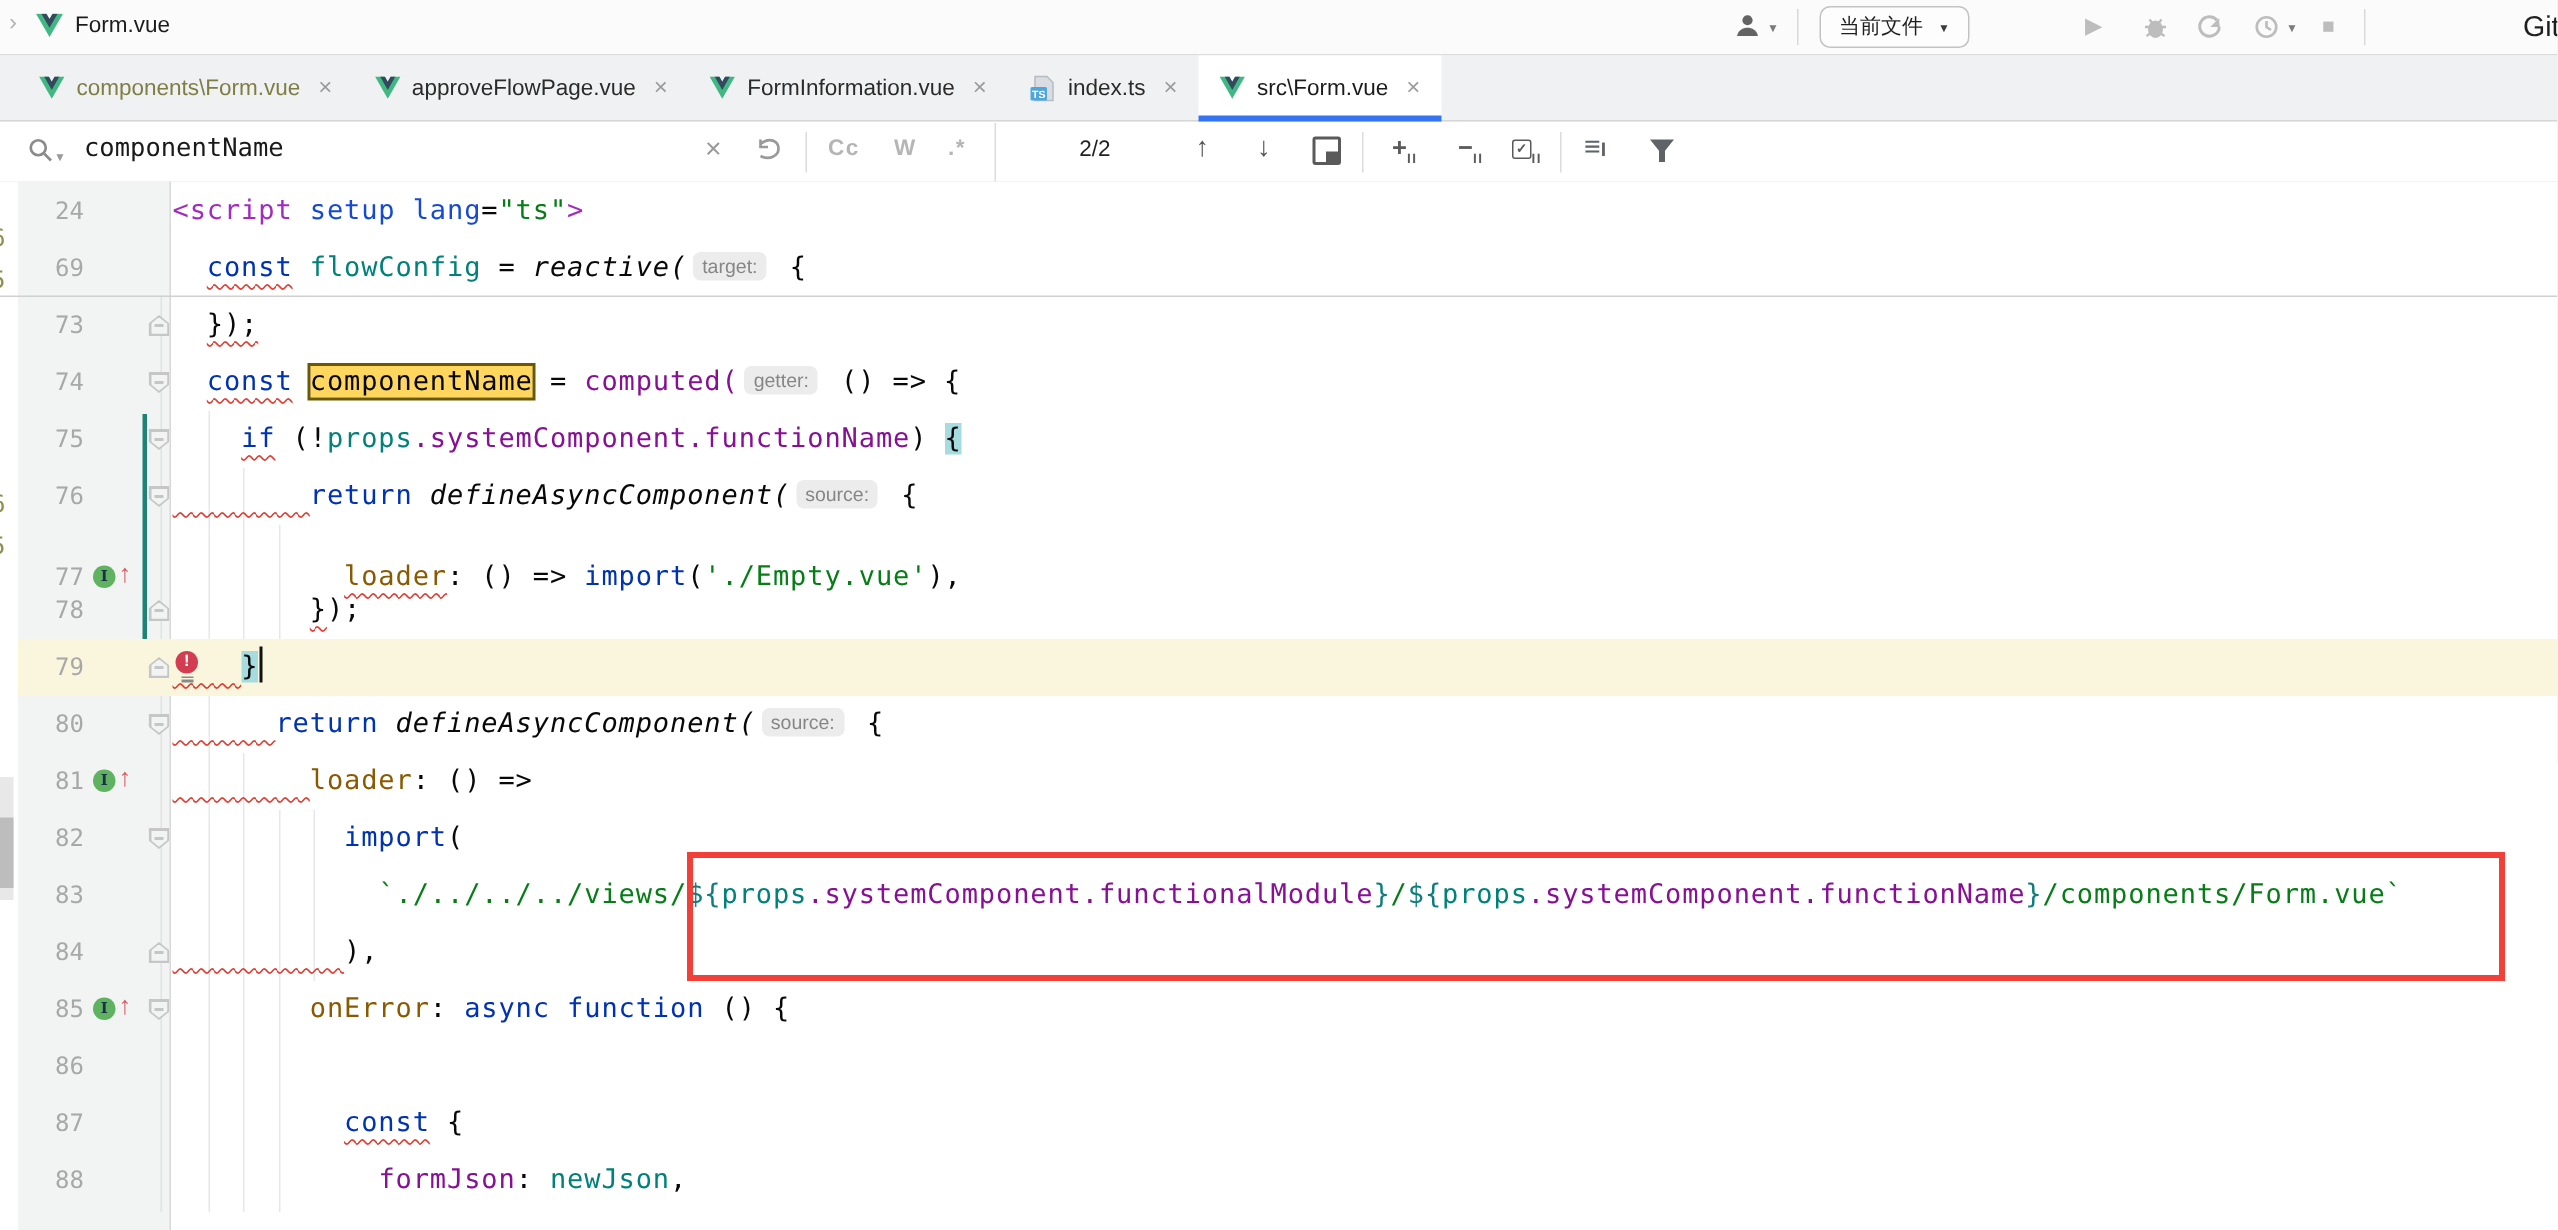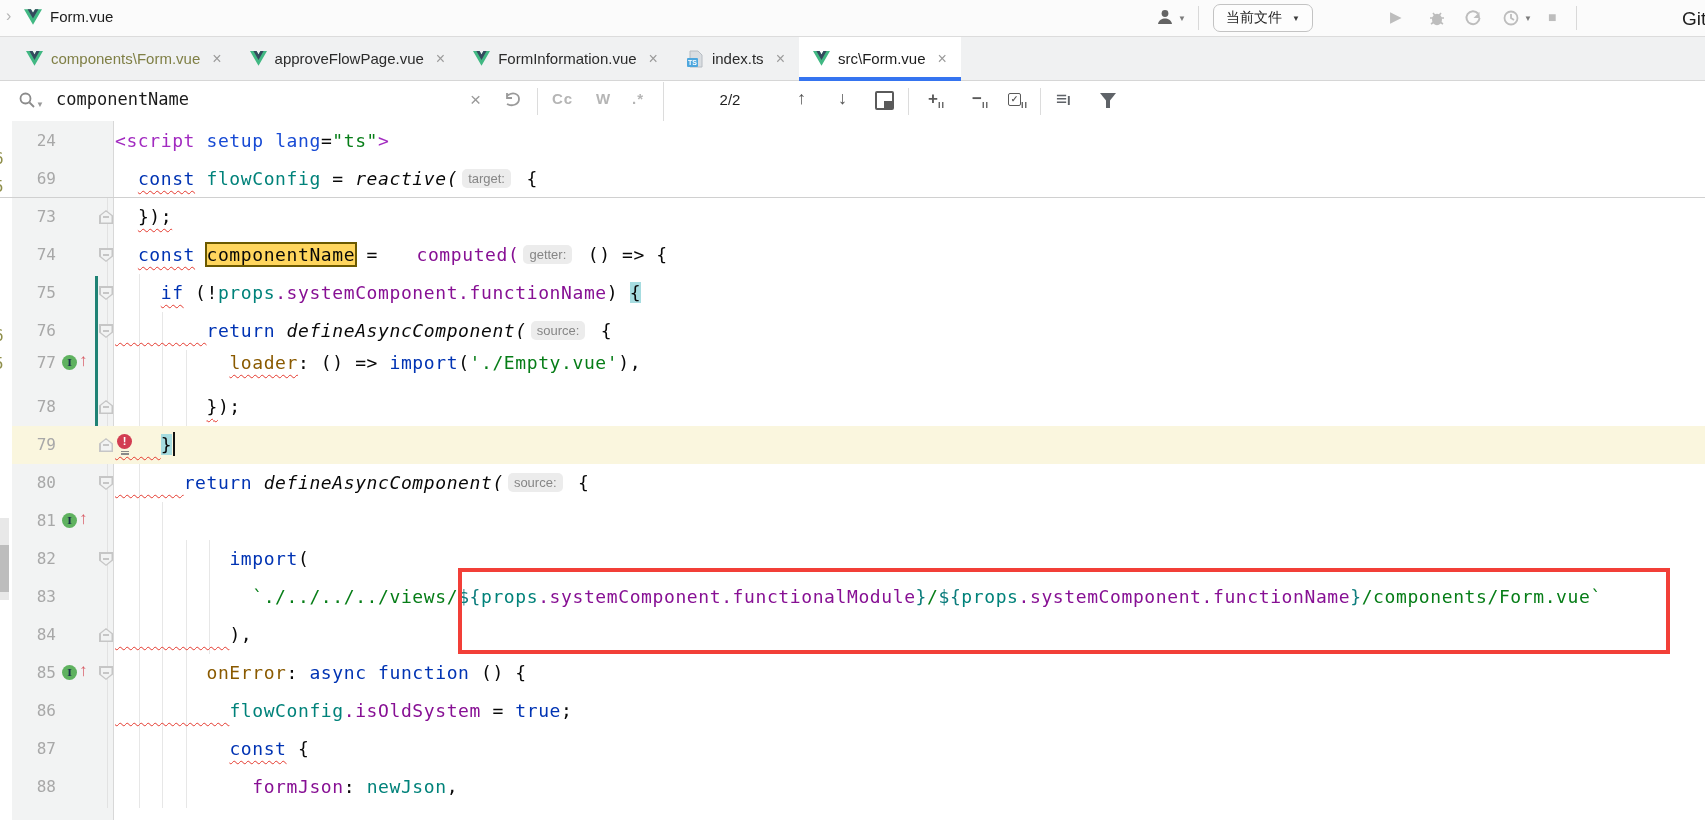--- a/index.html
+++ b/index.html
@@ -51,21 +51,21 @@
   .gutterbg{position:absolute;left:12px;top:0;width:101px;height:699px;background:#f2f3f3;border-right:1px solid #d8d8d8;}
   .foldguide{position:absolute;left:107px;top:77px;width:1px;height:610px;background:#e2e2e2;}
   .iguide{position:absolute;width:1px;background:#e7e7e7;}
   .vcsbar{position:absolute;left:95px;top:155px;width:3px;height:186px;background:#1F8274;}
   .stickysep{position:absolute;left:0;top:76px;width:1705px;height:1px;background:#d0d0d0;}
   .row{position:absolute;left:0;width:1705px;height:38px;}
   .curbg{position:absolute;left:12px;right:0;top:0;bottom:0;background:#FAF6DE;}
   .lnum{position:absolute;left:12px;width:44px;text-align:right;font:16px "DejaVu Sans Mono",monospace;color:#a8a8a8;line-height:38px;}
   .code{position:absolute;left:115px;top:0;height:38px;line-height:38px;white-space:pre;
         font-family:"DejaVu Sans Mono",monospace;font-size:18px;letter-spacing:0.6px;color:#080808;}
-  .t-kw{color:#0033B3;} .t-var{color:#00827A;} .t-field{color:#871094;} .t-pfn{color:#871094;margin-left:27px;}
+  .t-kw{color:#0033B3;} .t-var{color:#00827A;} .t-field{color:#871094;} .t-pfn{color:#871094;}
   .t-fn{color:#080808;font-style:italic;} .t-prop{color:#8A5A00;} .t-str{color:#067D17;}
   .t-tpl{color:#0D7D7D;} .t-tag{color:#A22BC0;} .t-attr{color:#174AD4;} .t-pl{color:#080808;}
   .sq{text-decoration:underline;text-decoration-style:wavy;text-decoration-color:#E4392E;text-decoration-thickness:1px;text-underline-offset:5px;}
   .t-chip{display:inline-block;font-family:"Liberation Sans",sans-serif;font-size:13px;letter-spacing:0;color:#868686;
           background:#ececec;border-radius:5px;padding:2px 6px;margin:0 4px;vertical-align:2px;line-height:15px;}
   .t-match{background:#FFD65E;outline:2px solid #6B5900;}
   .t-hl{background:#A6DCE0;}
   .caret{display:inline-block;width:2px;height:24px;background:#111;vertical-align:-5px;margin-left:1px;}
   .fold{position:absolute;left:99px;top:12px;width:14px;height:14px;}
   .fold .o{position:absolute;inset:0;background:#c6c6c6;}
@@ -282,21 +282,21 @@
         </div>
         <div class="row" style="top: 191px;">
           <span class="lnum">76</span>
           <span class="fold down">
             <span class="o"></span>
             <span class="i2"></span>
             <span class="dash"></span>
           </span>
           <span class="code"><span class="t-pl sq">        </span><span class="t-kw">return</span><span class="t-pl"> </span><span class="t-fn">defineAsyncComponent(</span><span class="t-chip">source:</span><span class="t-pl"> {</span></span>
         </div>
-        <div class="row" style="top: 223px; text-decoration: underline;">
+        <div class="row" style="top: 245px; text-decoration: underline;">
           <span class="lnum">77</span>
           <span class="intent">
             <span class="cir">I</span>
             <span class="arr">↑</span>
           </span>
           <span class="code"><span class="t-pl">          </span><span class="t-prop sq">loader</span><span class="t-pl">: () =&gt; </span><span class="t-kw">import</span><span class="t-pl">(</span><span class="t-str">'./Empty.vue'</span><span class="t-pl">),</span></span>
         </div>
         <div class="row" style="top: 267px;">
           <span class="lnum">78</span>
           <span class="fold up">
@@ -329,20 +329,21 @@
             <span class="dash"></span>
           </span>
           <span class="code"><span class="t-pl sq">      </span><span class="t-kw">return</span><span class="t-pl"> </span><span class="t-fn">defineAsyncComponent(</span><span class="t-chip">source:</span><span class="t-pl"> {</span></span>
         </div>
         <div class="row" style="top: 381px;">
           <span class="lnum">81</span>
           <span class="intent">
             <span class="cir">I</span>
             <span class="arr">↑</span>
           </span>
+          <span class="code"><span class="t-pl sq">        </span><span class="t-prop">loader</span><span class="t-pl">: () =&gt;</span></span>
         </div>
         <div class="row" style="top: 419px;">
           <span class="lnum">82</span>
           <span class="fold down">
             <span class="o"></span>
             <span class="i2"></span>
             <span class="dash"></span>
           </span>
           <span class="code"><span class="t-pl">          </span><span class="t-kw">import</span><span class="t-pl">(</span></span>
         </div>
@@ -367,21 +368,20 @@
             <span class="dash"></span>
           </span>
           <span class="intent">
             <span class="cir">I</span>
             <span class="arr">↑</span>
           </span>
           <span class="code"><span class="t-pl">        </span><span class="t-prop">onError</span><span class="t-pl">: </span><span class="t-kw">async</span><span class="t-pl"> </span><span class="t-kw">function</span><span class="t-pl"> () {</span></span>
         </div>
         <div class="row" style="top: 571px;">
           <span class="lnum">86</span>
-          <span class="code"><span class="t-pl sq">          </span><span class="t-var">flowConfig</span><span class="t-field">.isOldSystem</span><span class="t-pl"> = </span><span class="t-kw">true</span><span class="t-pl">;</span></span>
         </div>
         <div class="row" style="top: 609px;">
           <span class="lnum">87</span>
           <span class="code"><span class="t-pl">          </span><span class="t-kw sq">const</span><span class="t-pl"> {</span></span>
         </div>
         <div class="row" style="top: 647px;">
           <span class="lnum">88</span>
           <span class="code"><span class="t-pl">            </span><span class="t-field">formJson</span><span class="t-pl">: </span><span class="t-var">newJson</span><span class="t-pl">,</span></span>
         </div>
       </div>

